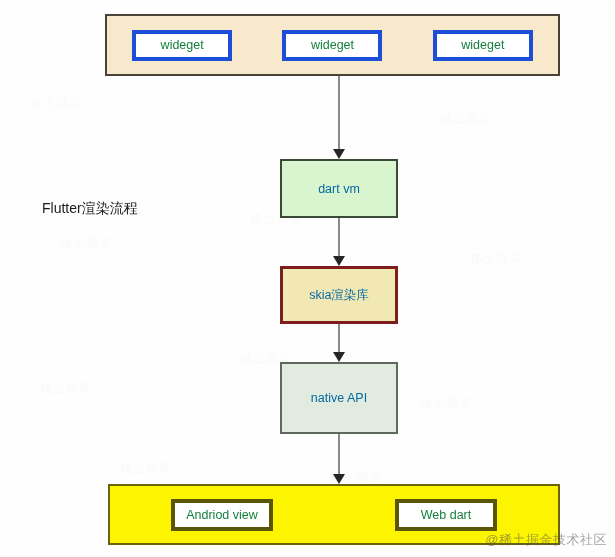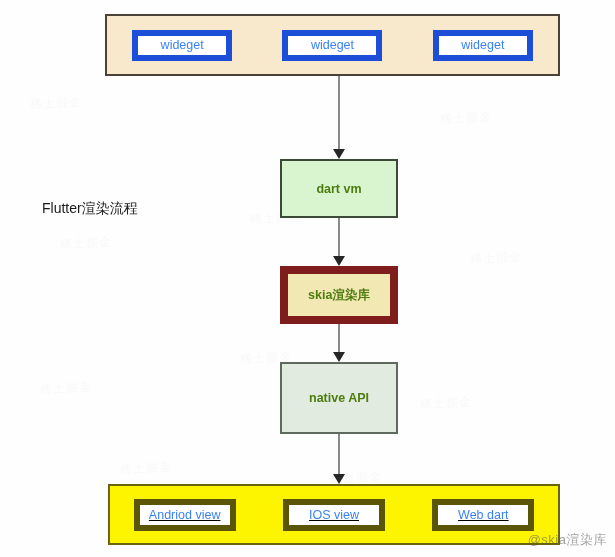--- a/index.html
+++ b/index.html
@@ -52,67 +52,65 @@
     background: #f8e9cd;
     border: 2px solid #4a4236;
   }
   #band-views {
     left: 108px;
     top: 484px;
     width: 452px;
     height: 61px;
     background: #fdf500;
     border: 2px solid #6b6408;
-    text-decoration: underline;
   }
 
   
   .chip {
     box-sizing: border-box;
     width: 100px;
     height: 31px;
     background: #ffffff;
-    border: 6px solid #1d4ed8;
+    border: 4px solid #1d4ed8;
     display: flex;
     align-items: center;
     justify-content: center;
     font-size: 12.5px;
-    color: #3b82f6;
+    color: #15803d;
   }
   #band-views .chip {
     border-color: #5b5507;
     width: 102px;
     height: 32px;
   }
 
   
   .node {
     position: absolute;
     box-sizing: border-box;
     left: 280px;
     width: 118px;
     display: flex;
     align-items: center;
     justify-content: center;
     font-size: 12.5px;
-    color: #4d7c0f;
+    color: #0369a1;
     z-index: 2;
-    font-weight: bold;
   }
   #node-dartvm {
     top: 159px;
     height: 59px;
     background: #d9f5cf;
     border: 2px solid #3a4a36;
   }
   #node-skia {
     top: 266px;
     height: 58px;
     background: #f2e8b4;
-    border: 8px solid #7f1d1d;
+    border: 3px solid #7f1d1d;
   }
   #node-native {
     top: 362px;
     height: 72px;
     background: #e2ebe0;
     border: 2px solid #5e6a5e;
   }
 
   
   .arrow {
@@ -198,19 +196,18 @@
   <div class="node" id="node-skia">skia渲染库</div>
 
   <div class="arrow" id="arrow-3"></div>
 
   <div class="node" id="node-native">native  API</div>
 
   <div class="arrow" id="arrow-4"></div>
 
   <div class="band" id="band-views">
     <div class="chip">Andriod view</div>
-    <div class="chip">IOS view</div>
     <div class="chip">Web dart</div>
   </div>
 
-  <div id="corner-watermark">@skia渲染库</div>
+  <div id="corner-watermark">@稀土掘金技术社区</div>
 
 </div>
 
 </body></html>

